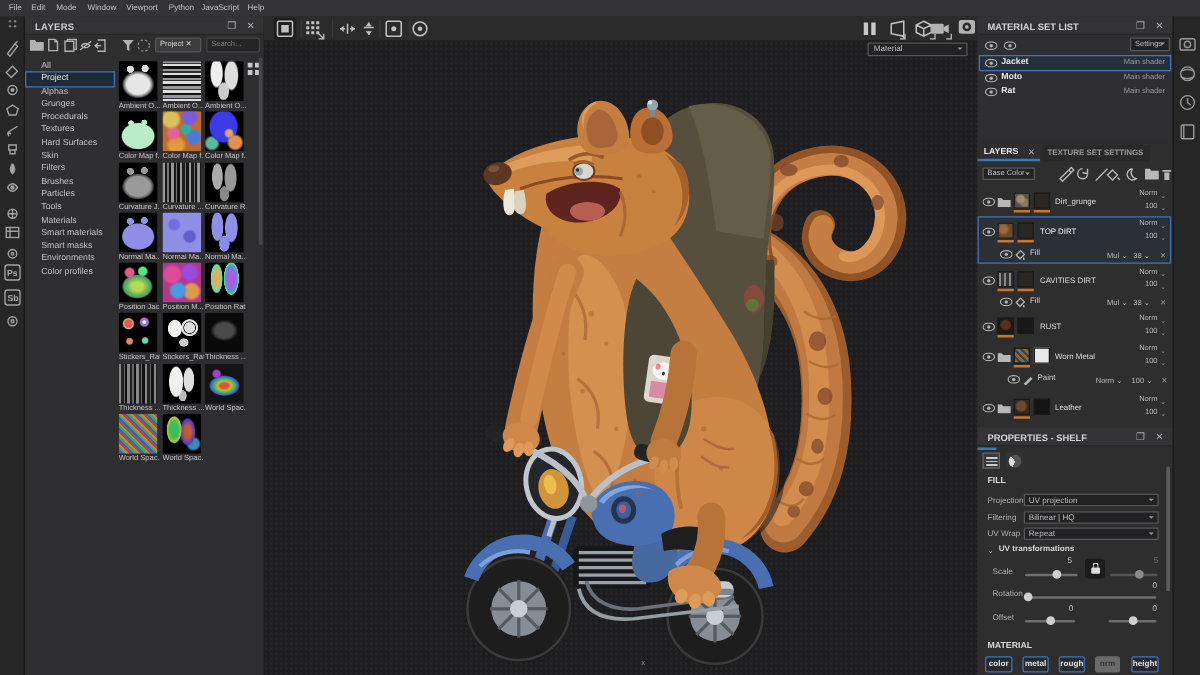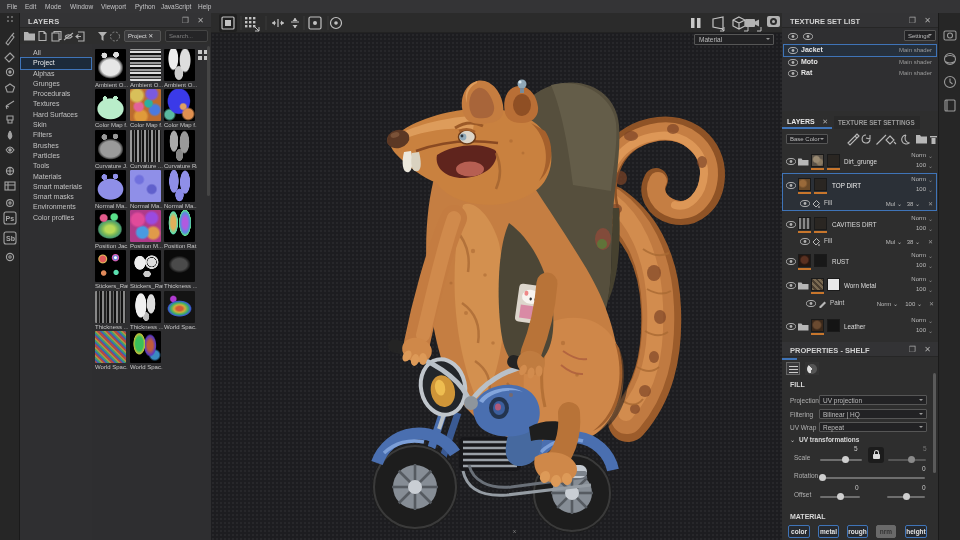--- a/index.html
+++ b/index.html
@@ -396,21 +396,21 @@
         <circle cx="352" cy="330" r="2.2"></circle>
         <circle cx="366" cy="362" r="1.8"></circle>
         <circle cx="300" cy="128" r="1.8"></circle>
         <circle cx="312" cy="140" r="1.5"></circle>
       </g>
     </svg>
 <div style="position:absolute;left:302px;top:515px;color:#888;font-size:6px">x</div>
 </div>
 <div id="rightpanel">
     <div class="hdr2" style="top:0">
-      <span style="position:absolute;left:8px;top:4px">TEXTURE SET LIST</span>
+      <span style="position:absolute;left:8px;top:4px">MATERIAL SET LIST</span>
       <span class="phx" style="right:22px">❐</span>
       <span class="phx" style="right:7px">✕</span>
     </div>
     <svg width="10" height="7" style="position:absolute;left:6px;top:20px">
       <ellipse cx="5" cy="3.5" rx="4.6" ry="3" fill="none" stroke="#b0b0b0" stroke-width="1"></ellipse>
       <circle cx="5" cy="3.5" r="1.4" fill="#b0b0b0"></circle>
     </svg>
     <svg width="10" height="7" style="position:absolute;left:21px;top:20px">
       <ellipse cx="5" cy="3.5" rx="4.6" ry="3" fill="none" stroke="#b0b0b0" stroke-width="1"></ellipse>
       <circle cx="5" cy="3.5" r="1.4" fill="#b0b0b0"></circle>

